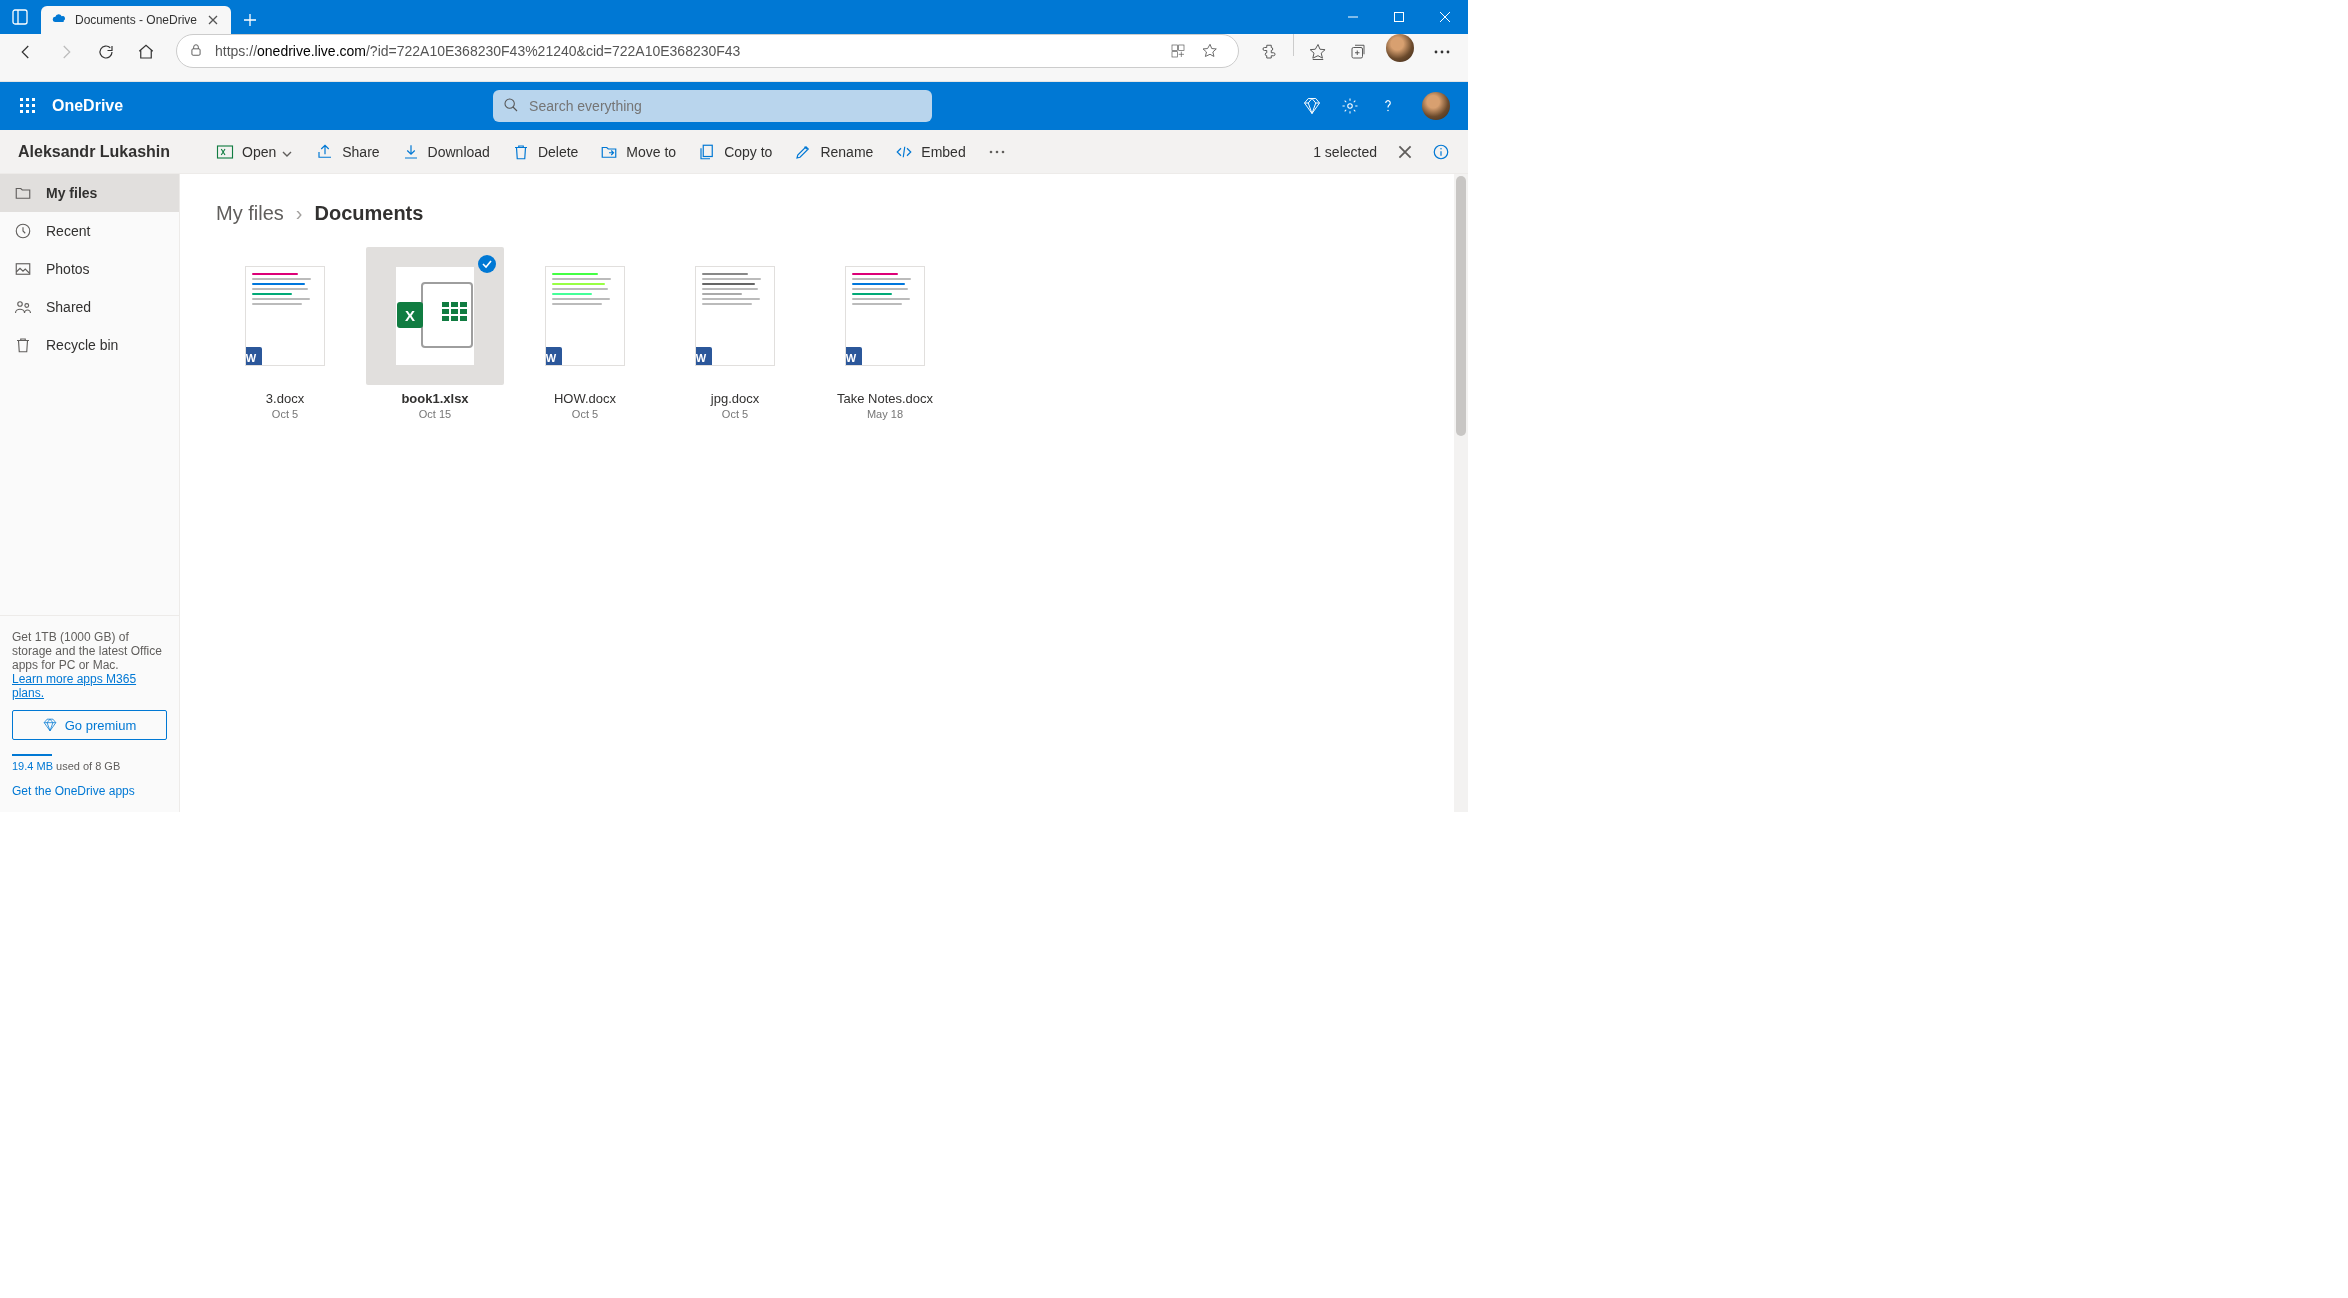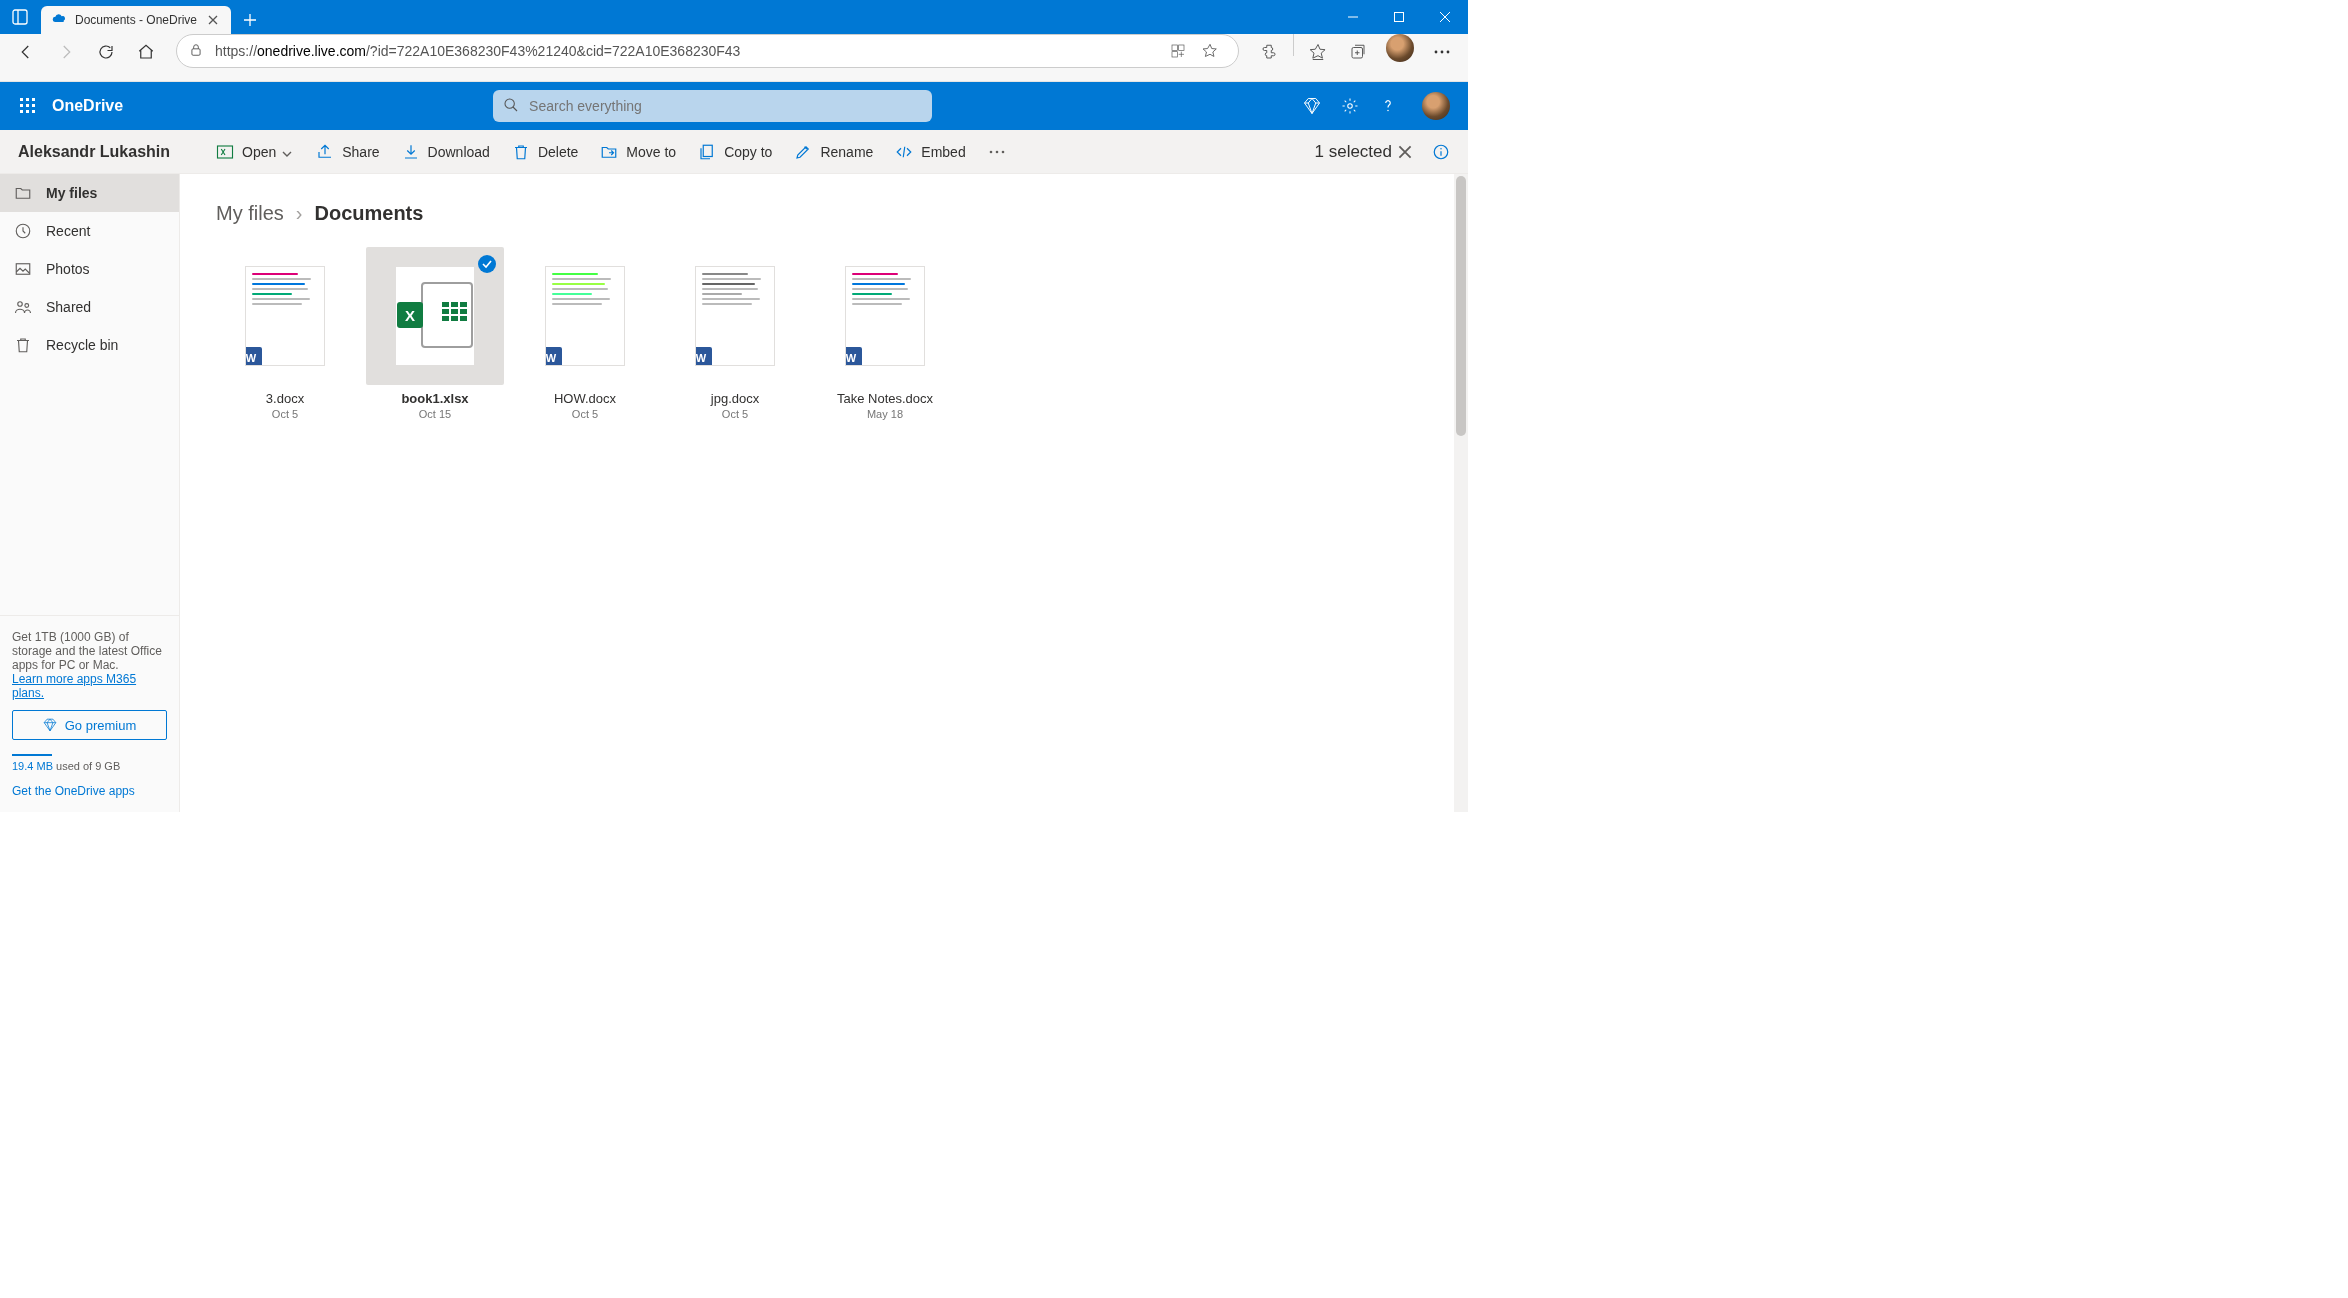--- a/index.html
+++ b/index.html
@@ -42,21 +42,21 @@
 
 
 .commandbar { height:44px; background:#f3f2f1; display:flex;align-items:center;padding:0 18px;border-bottom:1px solid #edebe9;}
 .owner-name{font-size:16px;font-weight:600;color:#323130;min-width:180px;}
 .commands{display:flex;align-items:flex-start;gap:22px;margin-left:18px;}
 .cmd{display:flex;align-items:center;gap:8px;color:#323130;font-size:14px;}
 .cmd .ci{width:18px;height:18px;color:#0078d4;display:flex;align-items:center;justify-content:center;}
 .cmd .ci.green{color:#107c41;}
 .chevd{width:12px;height:12px;color:#605e5c;margin-left:-2px;}
 .commandbar .spacer{flex:1;}
-.sel-count{font-size:17px;color:#323130;margin-right:4px;}
+.sel-count{font-size:14px;color:#323130;margin-right:19px;}
 .close-sel{width:18px;height:18px;color:#605e5c;margin-right:18px;display:flex;align-items:center;justify-content:center;}
 .info-btn{width:18px;height:18px;color:#0078d4;display:flex;align-items:center;justify-content:center;}
 
 
 .body{display:flex;height:calc(812px - 34px - 48px - 48px - 44px);}
 .sidebar{width:180px;background:#fafafa;border-right:1px solid #edebe9;display:flex;flex-direction:column;}
 .side-item{height:38px;display:flex;align-items:center;padding:0 14px;gap:14px;color:#323130;font-size:14px;}
 .side-item.active{background:#e1dfdd;font-weight:600;}
 .side-item .si{width:18px;height:18px;color:#605e5c;display:flex;}
 .side-bottom{margin-top:auto;padding:14px 12px;font-size:12px;color:#605e5c;border-top:1px solid #edebe9;}
@@ -412,21 +412,21 @@
       <div>Get 1TB (1000 GB) of storage and the latest Office apps for PC or Mac.</div>
       <a href="#">Learn more apps M365 plans.</a>
       <div class="premium-btn">
         <svg width="14" height="14" viewBox="0 0 24 24">
             <path d="M12 2l5 6-5 14L7 8zM2 8h20L12 22 2 8 7 2h10l5 6" fill="none" stroke="#0078d4" stroke-width="1.3"></path>
           </svg>
         <span>Go premium</span>
       </div>
       <div class="storage">
         <div class="bar"></div>
-        <span style="color:#0078d4">19.4 MB</span><span> used of 9 GB</span>
+        <span style="color:#0078d4">19.4 MB</span><span> used of 8 GB</span>
       </div>
       <div class="getapps">Get the OneDrive apps</div>
     </div>
   </div>
 
   <div class="main">
     <div class="breadcrumb">
       <span class="bc-link">My files</span>
       <span class="bc-sep">›</span>
       <span class="bc-current">Documents</span>

